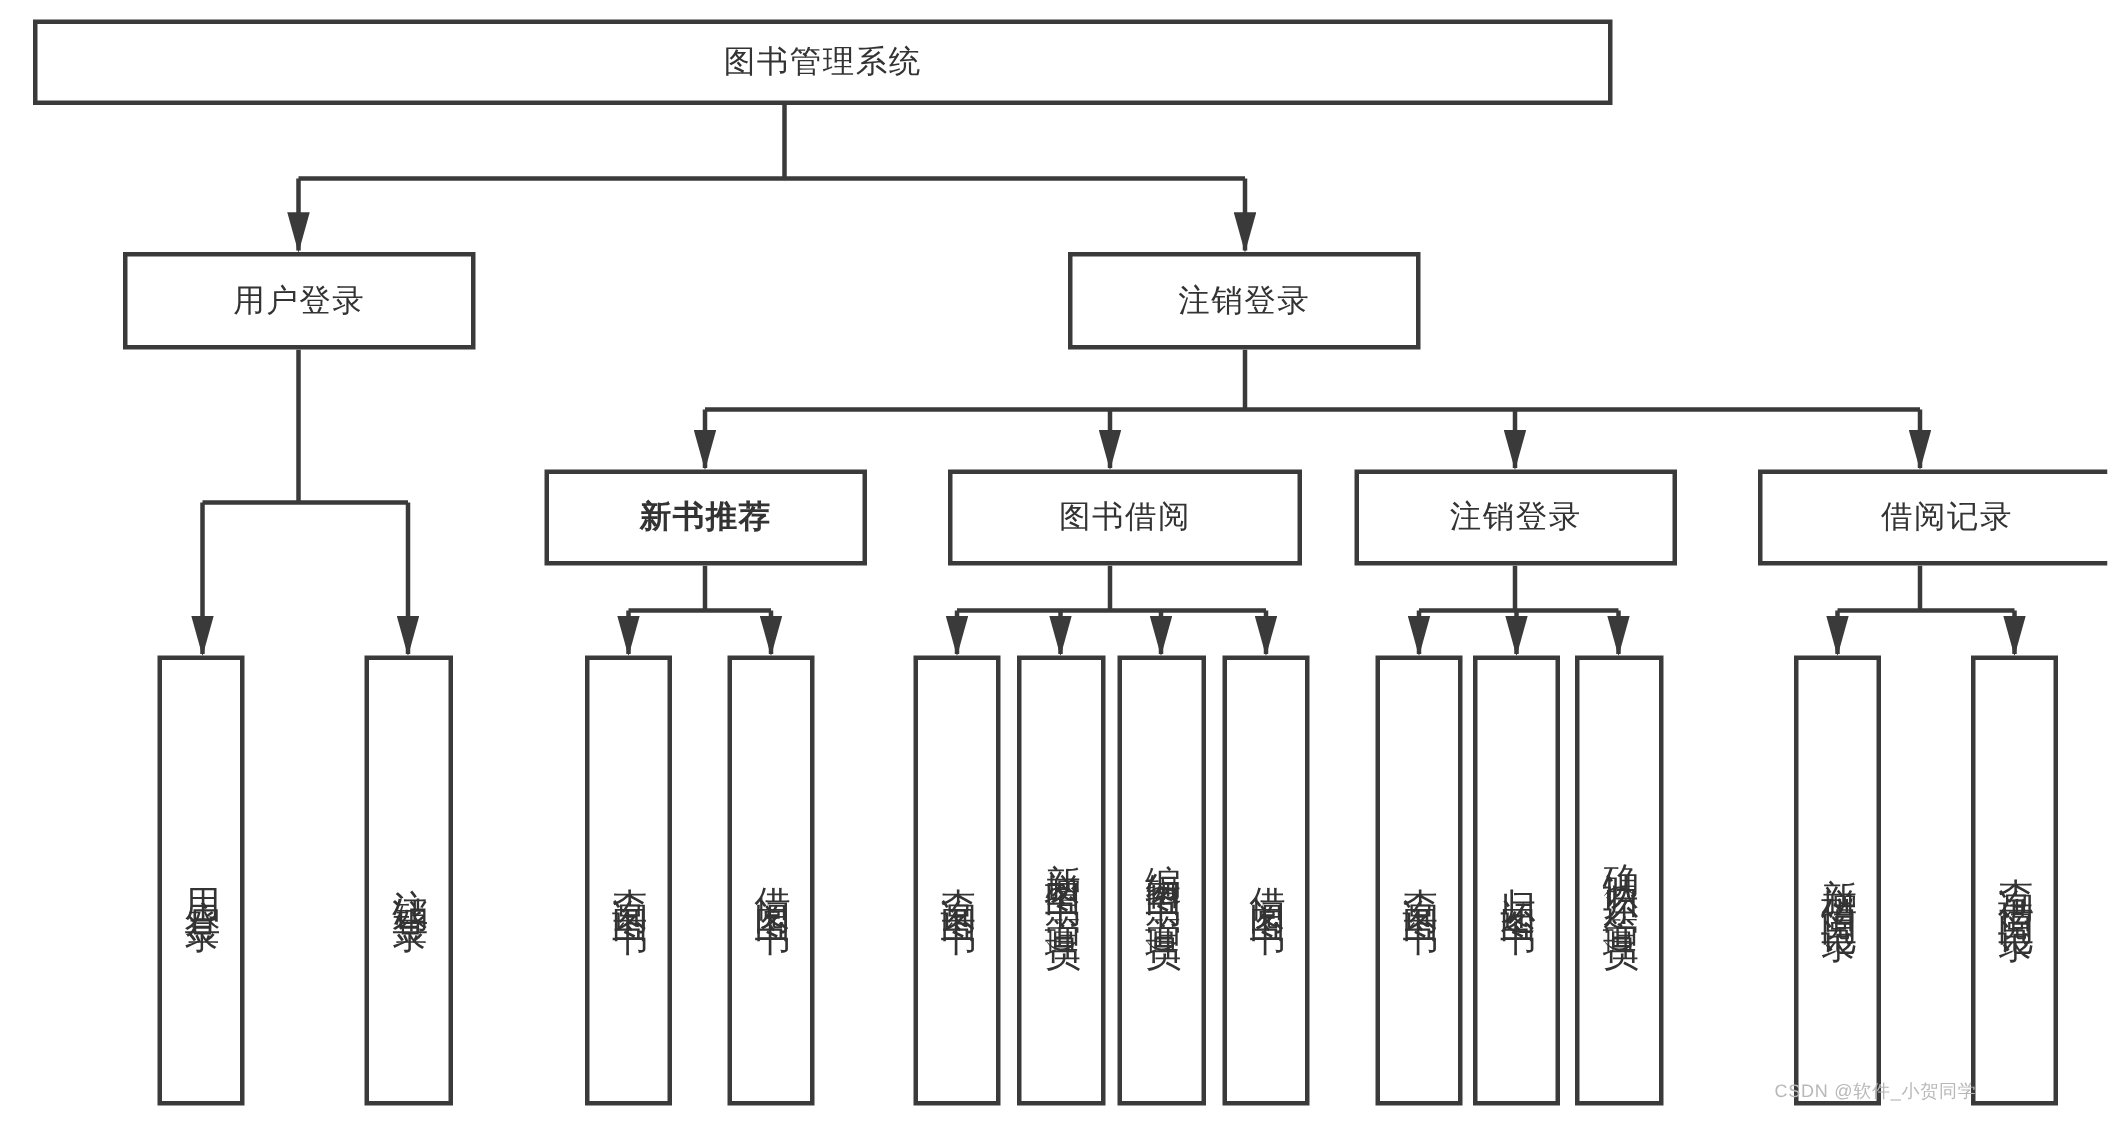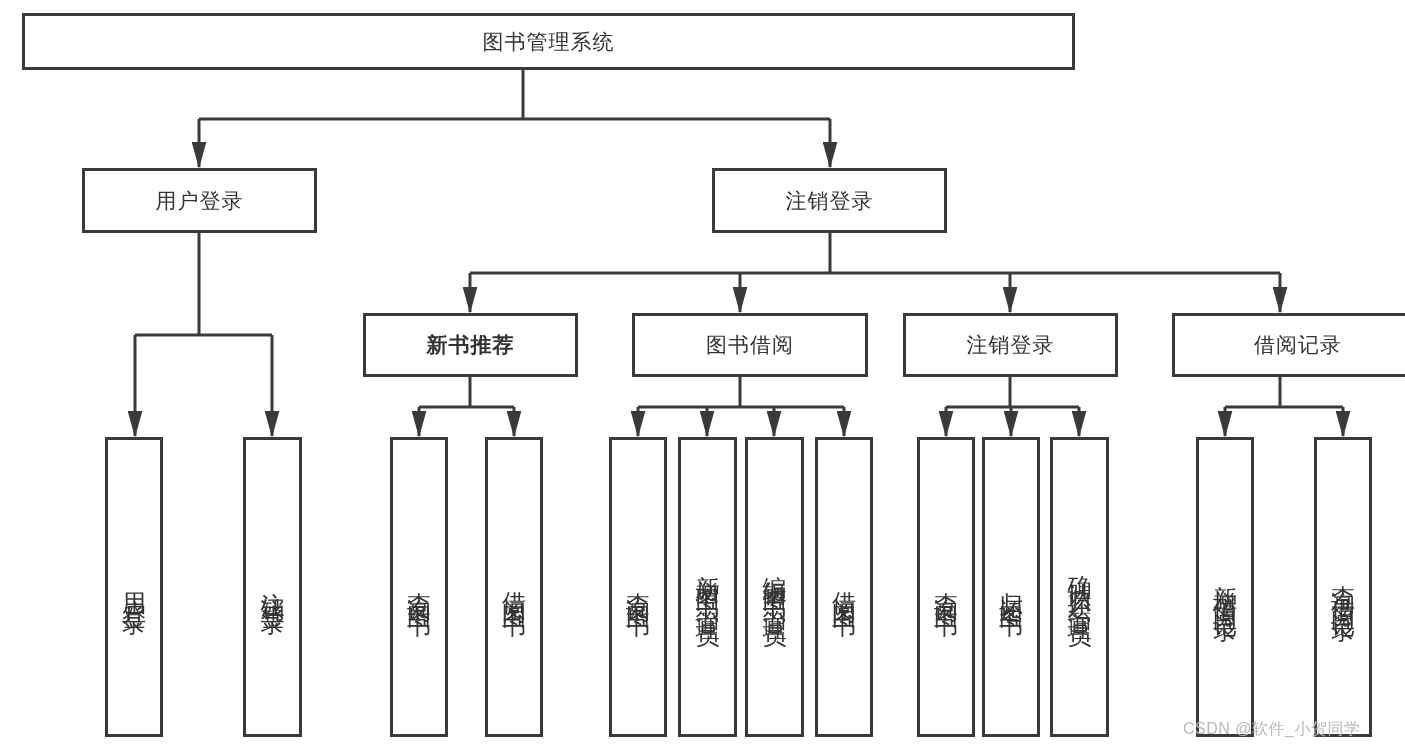--- a/index.html
+++ b/index.html
@@ -30,21 +30,21 @@
     writing-mode:vertical-lr;
     font-size:24px;
     letter-spacing:7px;
     line-height:1;
     padding:4px 0;
   }
   #watermark {
     position:absolute;
     left:1183px; top:719px;
     z-index:2;
-    font-size:16px;
+    font-size:12px;
     color:#b8b8b8;
     white-space:nowrap;
     letter-spacing:0.5px;
   }
 </style>
 </head>
 <body>
 
 <div id="stage">
   <svg id="edges" viewBox="0 0 1405 747" xmlns="http://www.w3.org/2000/svg">

